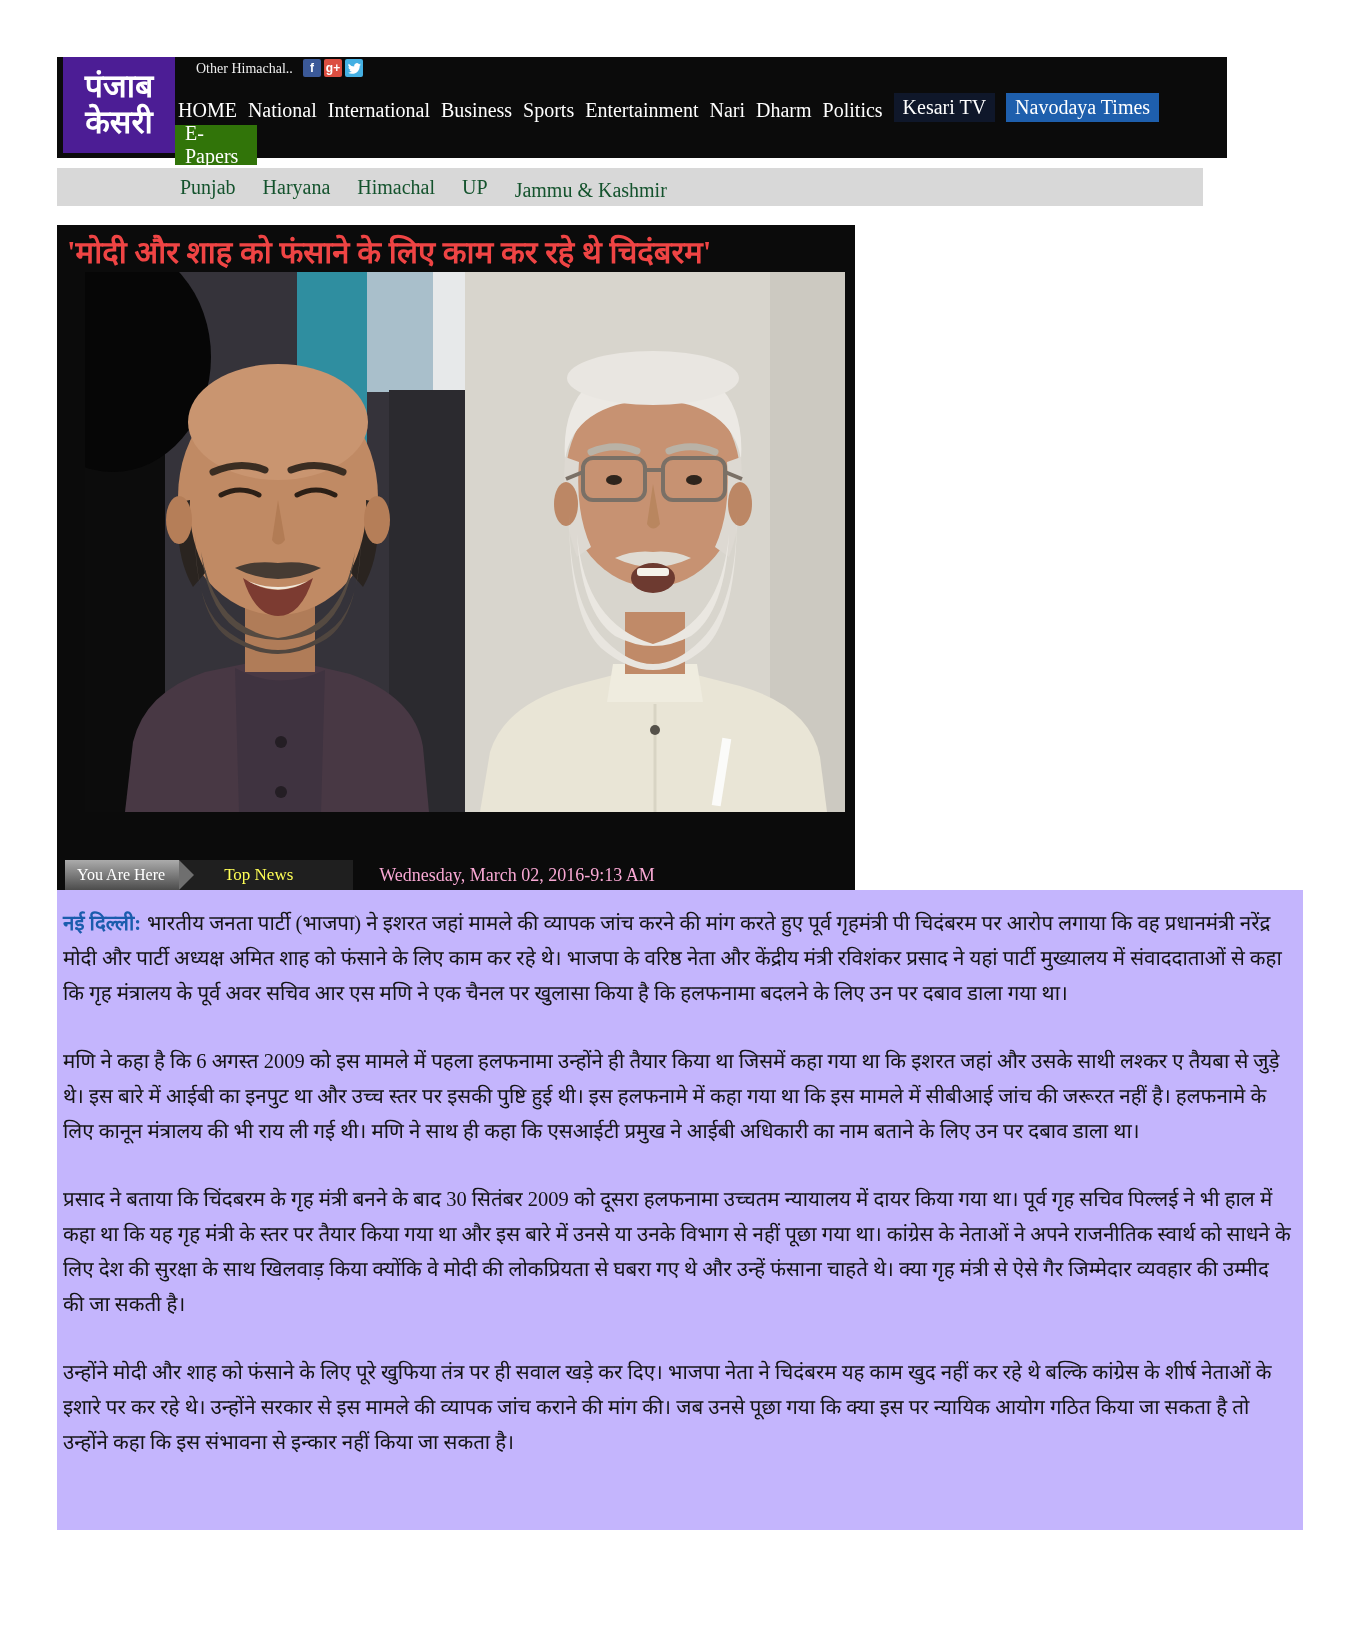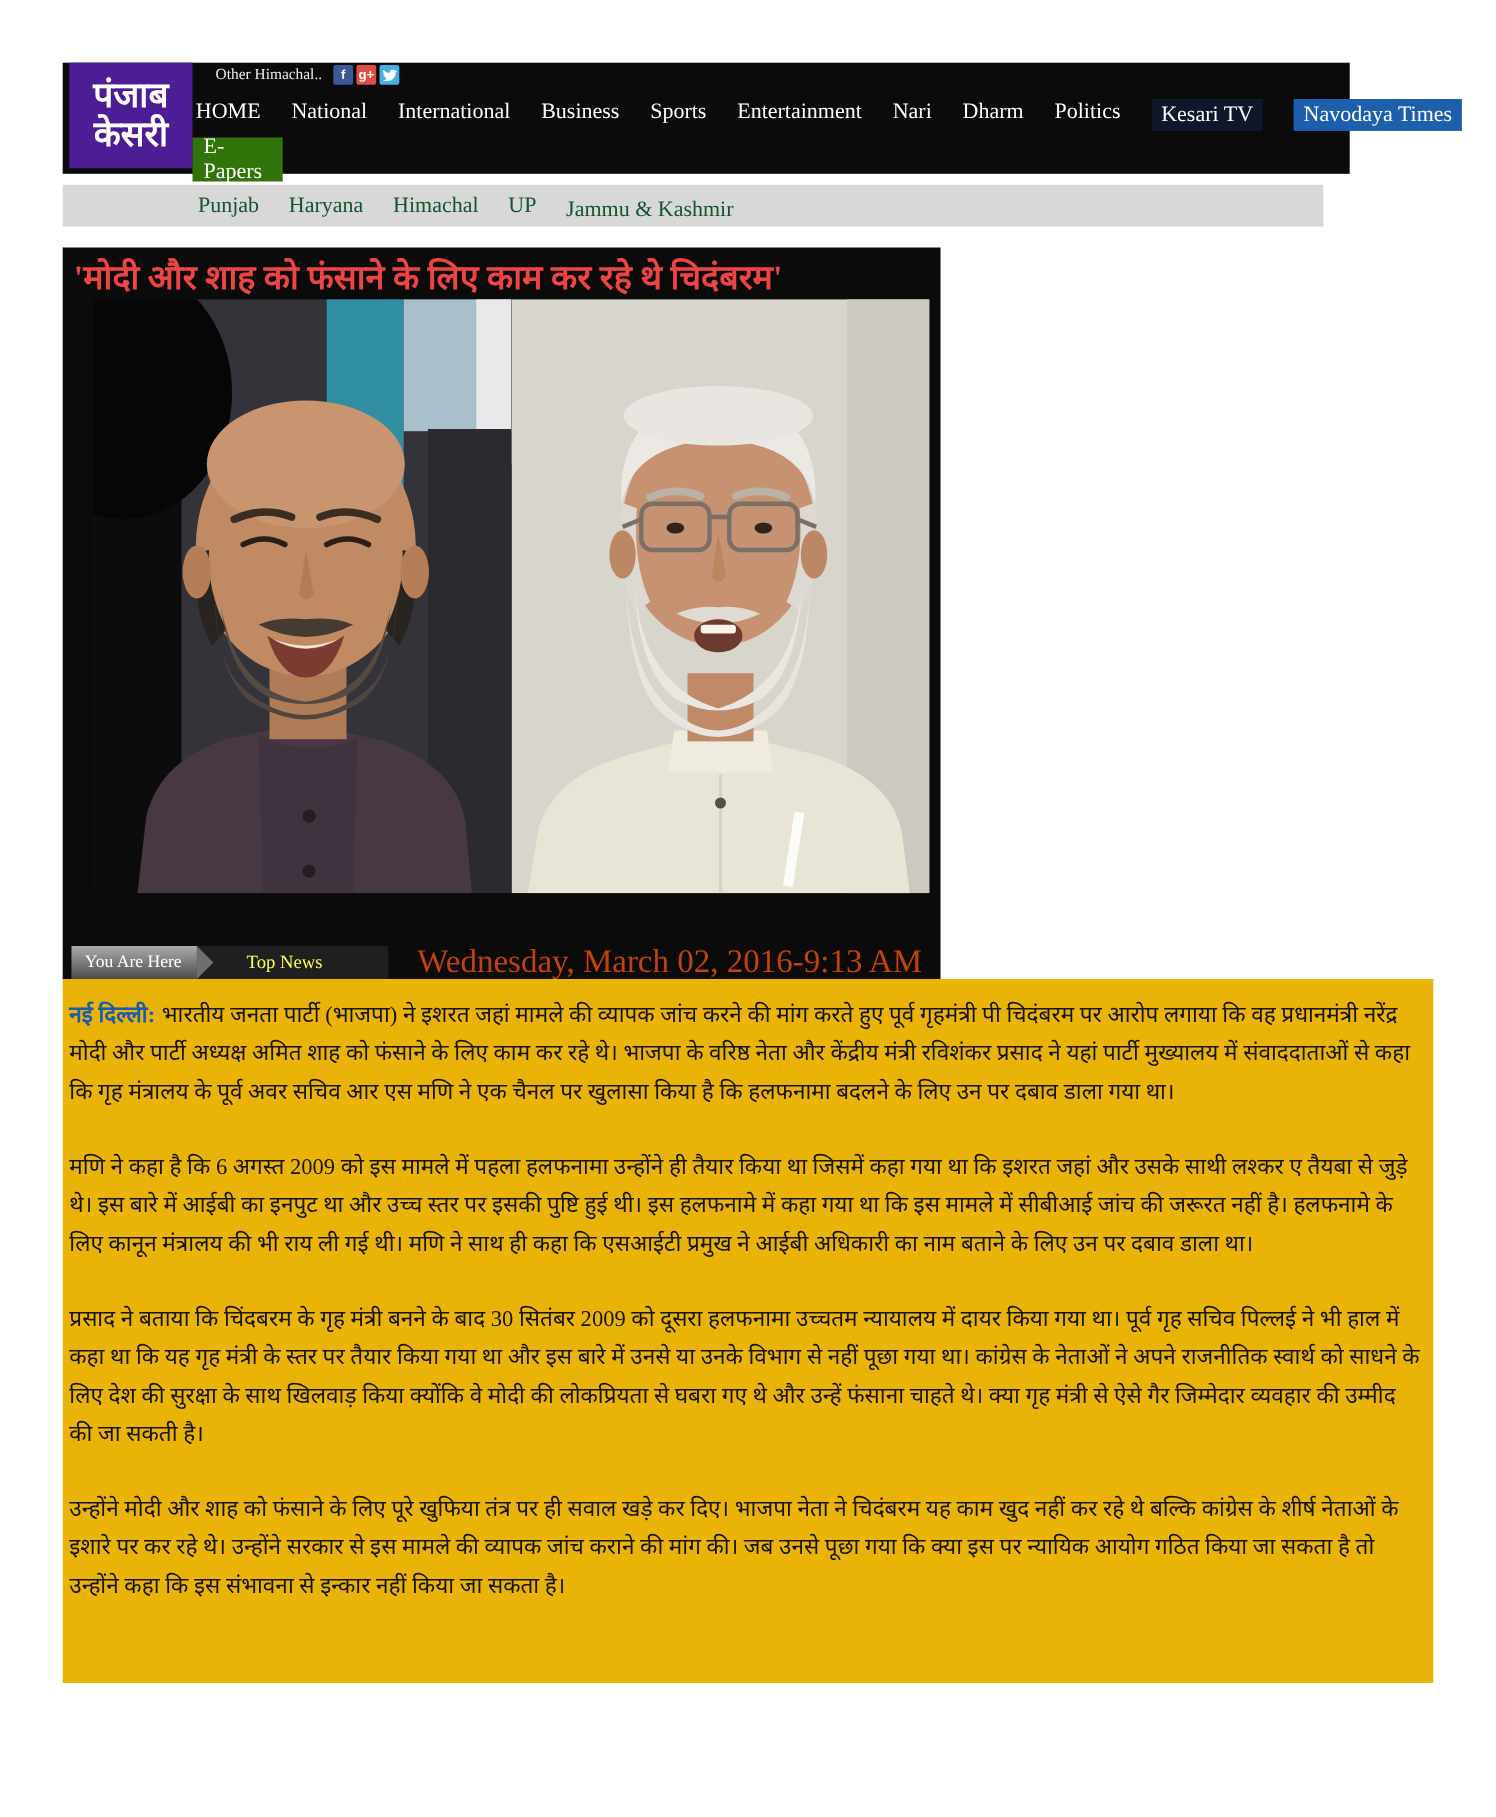--- a/index.html
+++ b/index.html
@@ -9,22 +9,22 @@
   
   .black-bar{position:absolute;left:57px;top:57px;width:1170px;height:101px;background:#0b0b0b;}
   .logo-box{position:absolute;left:63px;top:57px;width:112px;height:96px;background:#4c1d95;
             z-index:5;display:flex;flex-direction:column;align-items:center;justify-content:center;
             color:#fff;font-weight:700;font-size:32px;line-height:1.12;cursor:pointer;}
   .other-editions{position:absolute;left:196px;top:61px;color:#efefef;font-size:14px;z-index:4;}
   .social-row{position:absolute;left:303px;top:59px;display:flex;gap:3px;z-index:4;}
   .social-icon{width:18px;height:18px;color:#fff;display:flex;align-items:center;justify-content:center;
                font-size:12px;font-weight:bold;font-family:"Liberation Sans",sans-serif;border-radius:2px;cursor:pointer;}
   .fb{background:#3b5998;} .gp{background:#dc4e41;} .tw{background:#45b0e3;}
-  .main-nav{position:absolute;left:178px;top:90px;height:32px;display:flex;align-items:flex-start;
-            color:#fff;font-size:20px;gap:28px;z-index:4;white-space:nowrap;}
+  .main-nav{position:absolute;left:178px;top:90px;height:32px;display:flex;align-items:flex-end;
+            color:#fff;font-size:20px;gap:11px;z-index:4;white-space:nowrap;}
   .main-nav span{cursor:pointer;}
   .nav-red{background:#0f172a;padding:3px 9px;}
   .nav-blue{background:#1e5fad;padding:3px 9px;}
   .epapers{position:absolute;left:175px;top:125px;width:82px;height:40px;background:#317409;color:#fff;
            font-size:20px;display:flex;align-items:center;padding-left:10px;box-sizing:border-box;z-index:6;cursor:pointer;}
 
   
   .subnav{position:absolute;left:57px;top:168px;width:1146px;height:38px;background:#d8d8d8;
           display:flex;align-items:center;font-size:20px;color:#14532d;}
   .subnav span{margin-right:27px;cursor:pointer;}
@@ -37,24 +37,24 @@
   .photos{position:absolute;left:28px;top:47px;width:760px;height:540px;display:flex;}
   .photo{width:380px;height:540px;display:block;}
 
   .crumb-row{position:absolute;left:8px;top:635px;height:30px;display:flex;align-items:center;width:782px;text-align:right;}
   .crumb-strip{background:#1f1f1f;height:30px;display:flex;align-items:center;padding-right:60px;}
   .yah-badge{background:linear-gradient(180deg,#ababab,#4c4c4c);color:#fff;font-size:16px;height:30px;
              display:flex;align-items:center;padding:0 14px 0 12px;position:relative;margin-right:14px;}
   .yah-badge::after{content:"";position:absolute;right:-15px;top:0;border-top:15px solid transparent;
              border-bottom:15px solid transparent;border-left:15px solid #6f6f6f;}
   .top-news{color:#ffff55;font-size:17px;margin-left:31px;cursor:pointer;}
-  .pub-date{color:#c2410c;font-size:30px;margin-left:26px;white-space:nowrap;}
+  .pub-date{color:#f9a8d4;font-size:18px;margin-left:26px;white-space:nowrap;}
 
   
-  .body-text{position:absolute;left:57px;top:890px;width:1246px;min-height:640px;background:#eab308;
+  .body-text{position:absolute;left:57px;top:890px;width:1246px;min-height:640px;background:#c4b5fd;
              padding:16px 10px 40px 6px;box-sizing:border-box;}
   .body-text p{font-size:20.5px;line-height:35px;margin:0 0 33px;color:#141414;}
   .body-text p:last-child{margin-bottom:0;}
   .dateline{color:#1a5cad;font-weight:700;margin-right:6px;}
 </style>
 </head>
 <body>
 
 <div class="page">
 

